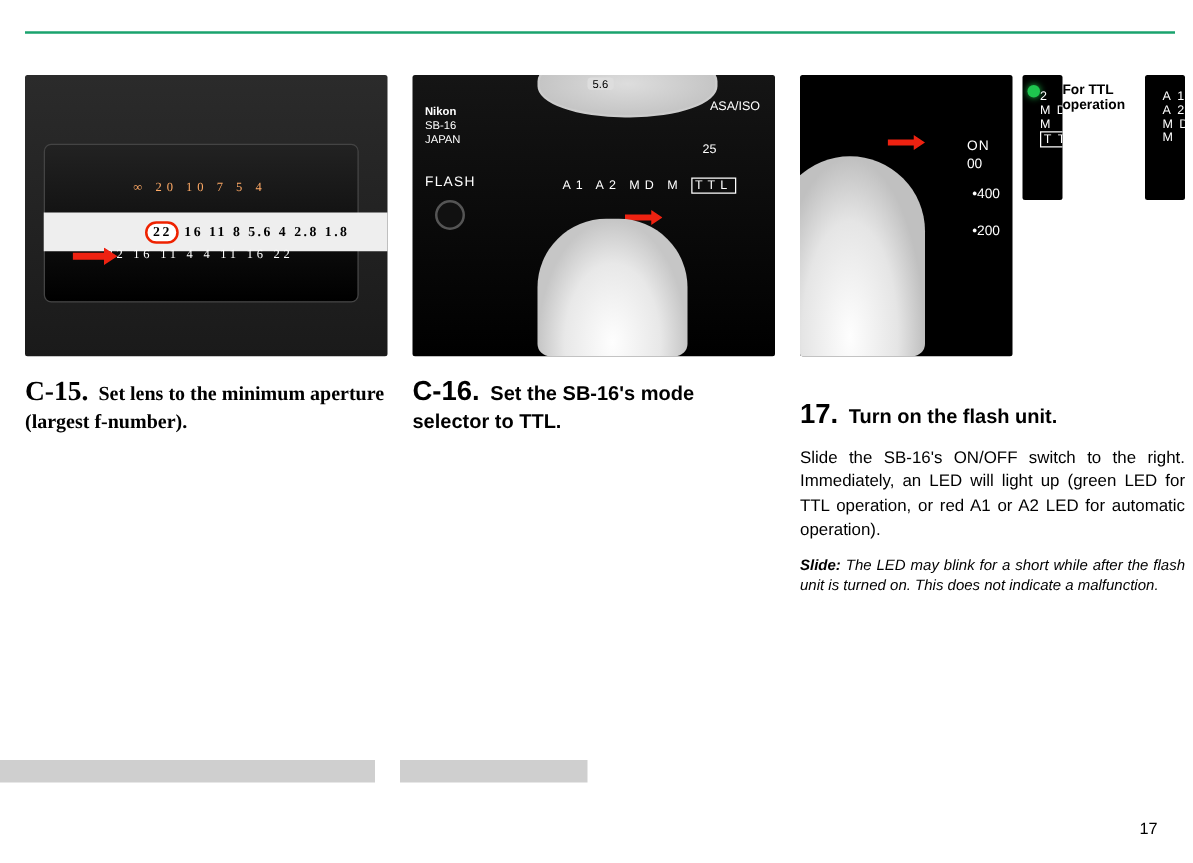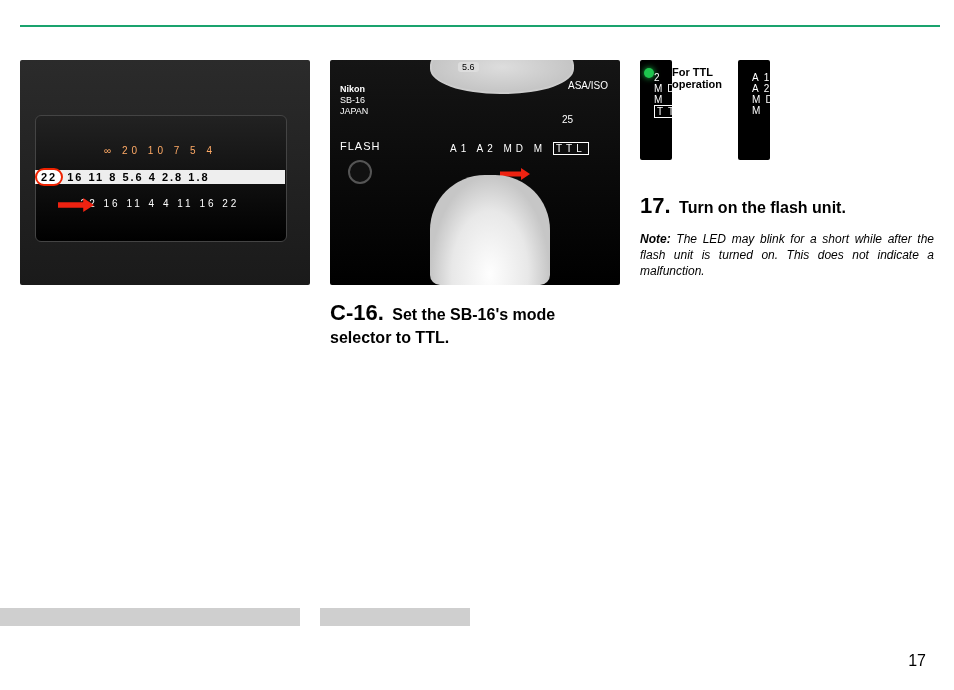--- a/index.html
+++ b/index.html
@@ -24,21 +24,21 @@
     position: relative;
     padding: 60px 20px 20px 20px;
     display: flex;
     gap: 20px;
     box-sizing: border-box;
   }
   .col {
     display: flex;
     flex-direction: column;
   }
-  .col1 { width: 290px; }
+  .col1 { width: 290px; font-family: Liberation Serif, serif; }
   .col2 { width: 290px; }
   .col3 { width: 310px; }
 
   .img-box {
     background: #000;
     position: relative;
     border-radius: 2px;
     overflow: hidden;
   }
   .img-lens { width: 290px; height: 225px; background: linear-gradient(#2b2b2b,#1a1a1a); }
@@ -47,24 +47,25 @@
   .img-small  { width: 130px; height: 100px; background:#000; position: relative; }
 
   
   .ring {
     position:absolute; left:15px; top:55px; width:250px; height:125px;
     border-radius:6px;
     background: linear-gradient(#222,#000);
     border:1px solid #444;
   }
   .ring-band {
-    position:absolute; left:15px; top:110px; width:250px; height:14px;
+    position:absolute; left:15px; top:110px; width:250px; height:31px;
     background:#eee; color:#000; font-size:11px; font-weight:bold;
-    display:flex; align-items:center; gap:4px;
+    display:flex; align-items:center; justify-content:center; gap:4px;
     letter-spacing:2px;
+    padding-left:38px;
   }
   .ring-band span.box {
     background:#fff; border:2px solid #e20; border-radius:10px; padding:1px 4px;
   }
   .ring-scale {
     position:absolute; left:15px; top:85px; width:250px; height:20px;
     color:#fa6; font-size:10px; text-align:center; letter-spacing:4px;
   }
   .ring-ap {
     position:absolute; left:15px; top:138px; width:250px; height:20px;
@@ -142,21 +143,21 @@
     gap:0;
   }
   .bars-row .seg1 { width:300px; height:18px; background:#cfcfcf;}
   .bars-row .gap  { width:20px; }
   .bars-row .seg2 { width:150px; height:18px; background:#cfcfcf;}
 
   .pagenum {
     position:absolute;
     bottom:20px;
     right:28px;
-    font-size:16px;
+    font-size:13px;
     margin-top:42px;
   }
 
   .col3-top { display:flex; gap:8px; }
   .col3-right { display:flex; flex-direction:row; width:130px;}
 </style>
 </head>
 <body>
 
 <div class="top-rule"></div>
@@ -170,26 +171,30 @@
         <span>∞</span>
         <span>20 10 7 5 4</span>
       </div>
       <div class="ring-band">
         <span class="box">22</span>
         <span>16 11 8 5.6 4 2.8 1.8</span>
       </div>
       <div class="ring-ap">22 16 11   4   4   11 16 22</div>
       <div class="arrow-red" style="left:38px; top:138px;"></div>
     </div>
+    <div class="step">
+      <span class="num">C-15.</span>
+      <span>Set lens to the minimum aperture (largest f-number).</span>
+    </div>
   </div>
 
   <div class="col col2">
     <div class="img-box img-mode">
       <div class="dial-top"></div>
-      <div style="position:absolute;top:2px;left:128px;color:#000;background:#ddd;font-size:9px;padding:0 4px;border-radius:3px;">5.6</div>
+      <div style="position:absolute;top:2px;left:140px;color:#000;background:#ddd;font-size:9px;padding:0 4px;border-radius:3px;">5.6</div>
       <div style="position:absolute;top:10px;left:232px;color:#fff;font-size:10px;margin-top:44px;">25</div>
       <div class="sb-top">
         <b>Nikon</b><br>
         <span>SB-16</span><br>
         <span>JAPAN</span>
       </div>
       <div class="asa">ASA/ISO</div>
       <div class="flash-label">FLASH</div>
       <div style="position:absolute;top:100px;left:18px;width:20px;height:20px;border:2px solid #555;border-radius:50%;background:#111;"></div>
       <div class="mode-labels">
@@ -200,42 +205,55 @@
       <div class="finger"></div>
     </div>
     <div class="step">
       <span class="num">C-16.</span>
       <span>Set the SB-16's mode selector to TTL.</span>
     </div>
   </div>
 
   <div class="col col3">
     <div class="col3-top">
+      <div class="img-box img-onoff">
+        <div class="arrow-red" style="left:70px; top:48px; width:30px;height:12px;"></div>
+        <div class="onoff-labels">
+          <div class="on">ON</div>
+          <div>00</div>
+        </div>
+        <div class="iso-nums">
+          •<span>400</span><br>
+          •<span>200</span>
+        </div>
+        <div class="finger2"></div>
+      </div>
       <div class="col3-right">
         <div class="img-box img-small">
           <div class="led green"></div>
           <div class="sm-labels">
             <span>2  MD  M</span>
             <span class="ttl-box">TTL</span>
           </div>
         </div>
         <div class="small-caption">For TTL operation</div>
         <div class="img-box img-small">
           <div class="led red"></div>
           <div class="sm-labels">A1  A2  MD  M</div>
         </div>
       </div>
     </div>
 
     <div class="step" style="margin-top:32px;">
       <span class="num">17.</span>
       <span>Turn on the flash unit.</span>
     </div>
+    <div class="body-text">Slide the SB-16's ON/OFF switch to the right. Immediately, an LED will light up (green LED for TTL operation, or red A1 or A2 LED for automatic operation).</div>
     <div class="note">
-      <b>Note:</b>
+      <b>Slide:</b>
       <span>The LED may blink for a short while after the flash unit is turned on. This does not indicate a malfunction.</span>
     </div>
   </div>
 
 </div>
 
 <div class="bars-row">
   <div class="seg1"></div>
   <div class="gap"></div>
   <div class="seg2"></div>

